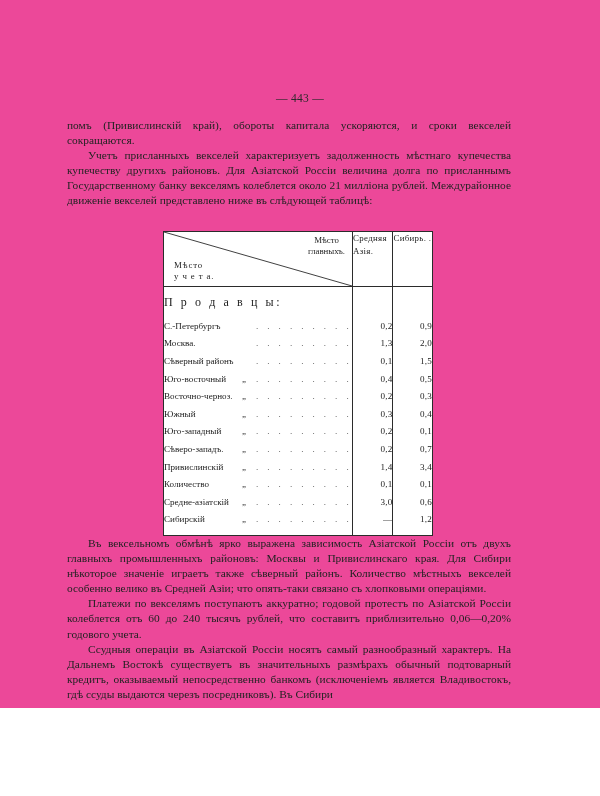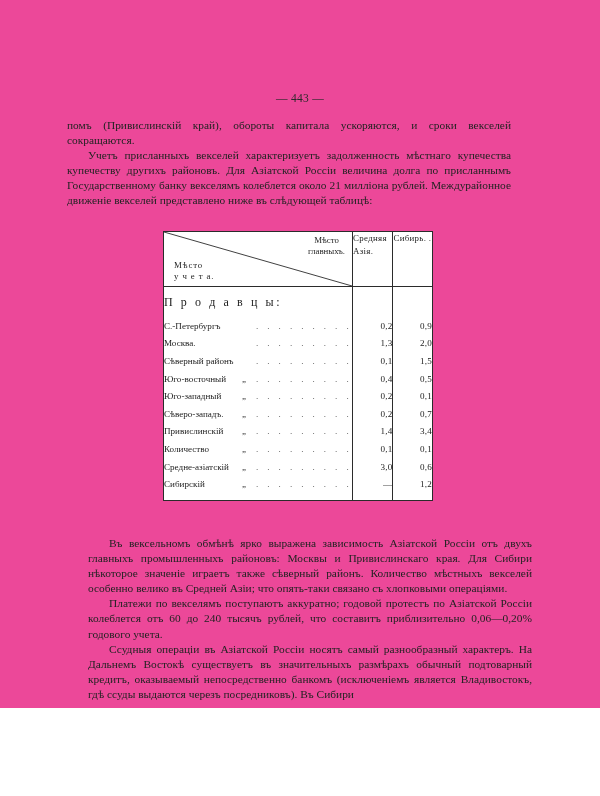--- a/index.html
+++ b/index.html
@@ -43,21 +43,21 @@
     color: #232323;
     -webkit-font-smoothing: antialiased;
   }
   .body-text p {
     margin: 0;
   }
   .body-text p.indent {
     text-indent: 21px;
   }
   #para-top { top: 118px; }
-  #para-after { top: 536px; margin-left: 21px; }
+  #para-after { top: 536px; }
 
   
   .tbl-wrap {
     position: absolute;
     left: 163px;
     top: 222px;
     width: 270px;
     border: 1.4px solid #2b2b2b;
     box-sizing: border-box;
     background: #ffffff;
@@ -240,21 +240,35 @@
 
         <tr class="drow">
           <td class="cell-label">
             <span class="name">Юго-восточный</span><span class="ditto">„</span><span class="leader">.  .  .  .  .  .  .  .  .</span>
           </td>
           <td class="cell-num mid">0,4</td>
           <td class="cell-num">0,5</td>
         </tr>
 
 
-
+        <tr class="drow">
+          <td class="cell-label">
+            <span class="name">Восточно-чернoз.</span><span class="ditto">„</span><span class="leader">.  .  .  .  .  .  .  .  .</span>
+          </td>
+          <td class="cell-num mid">0,2</td>
+          <td class="cell-num">0,3</td>
+        </tr>
+
+        <tr class="drow">
+          <td class="cell-label">
+            <span class="name">Южный</span><span class="ditto">„</span><span class="leader">.  .  .  .  .  .  .  .  .</span>
+          </td>
+          <td class="cell-num mid">0,3</td>
+          <td class="cell-num">0,4</td>
+        </tr>
 
         <tr class="drow">
           <td class="cell-label">
             <span class="name">Юго-западный</span><span class="ditto">„</span><span class="leader">.  .  .  .  .  .  .  .  .</span>
           </td>
           <td class="cell-num mid">0,2</td>
           <td class="cell-num">0,1</td>
         </tr>
 
         <tr class="drow">

